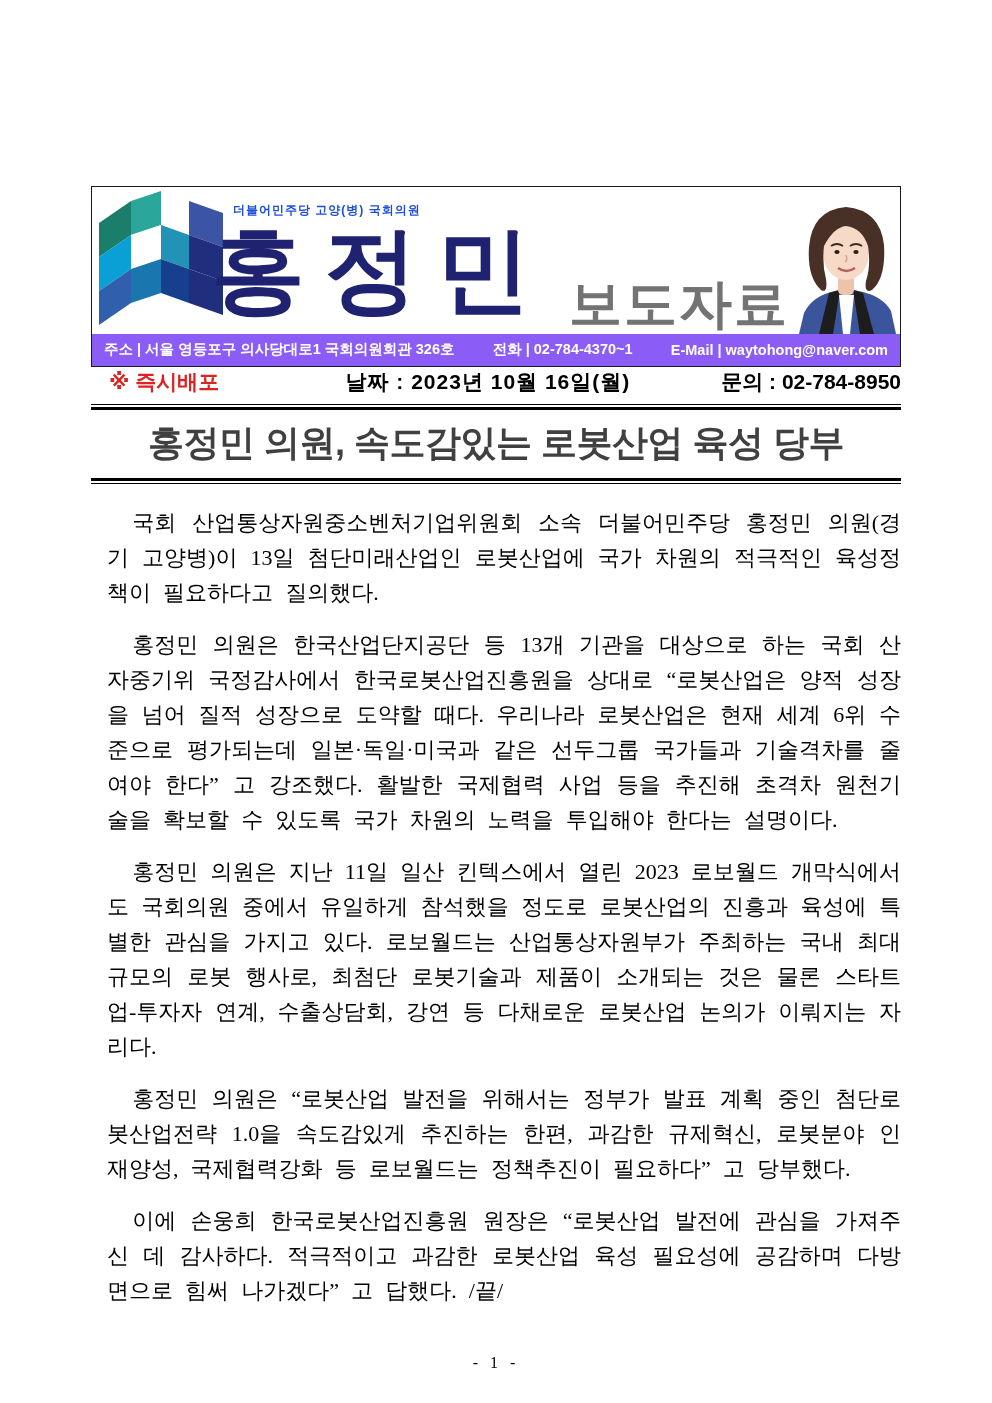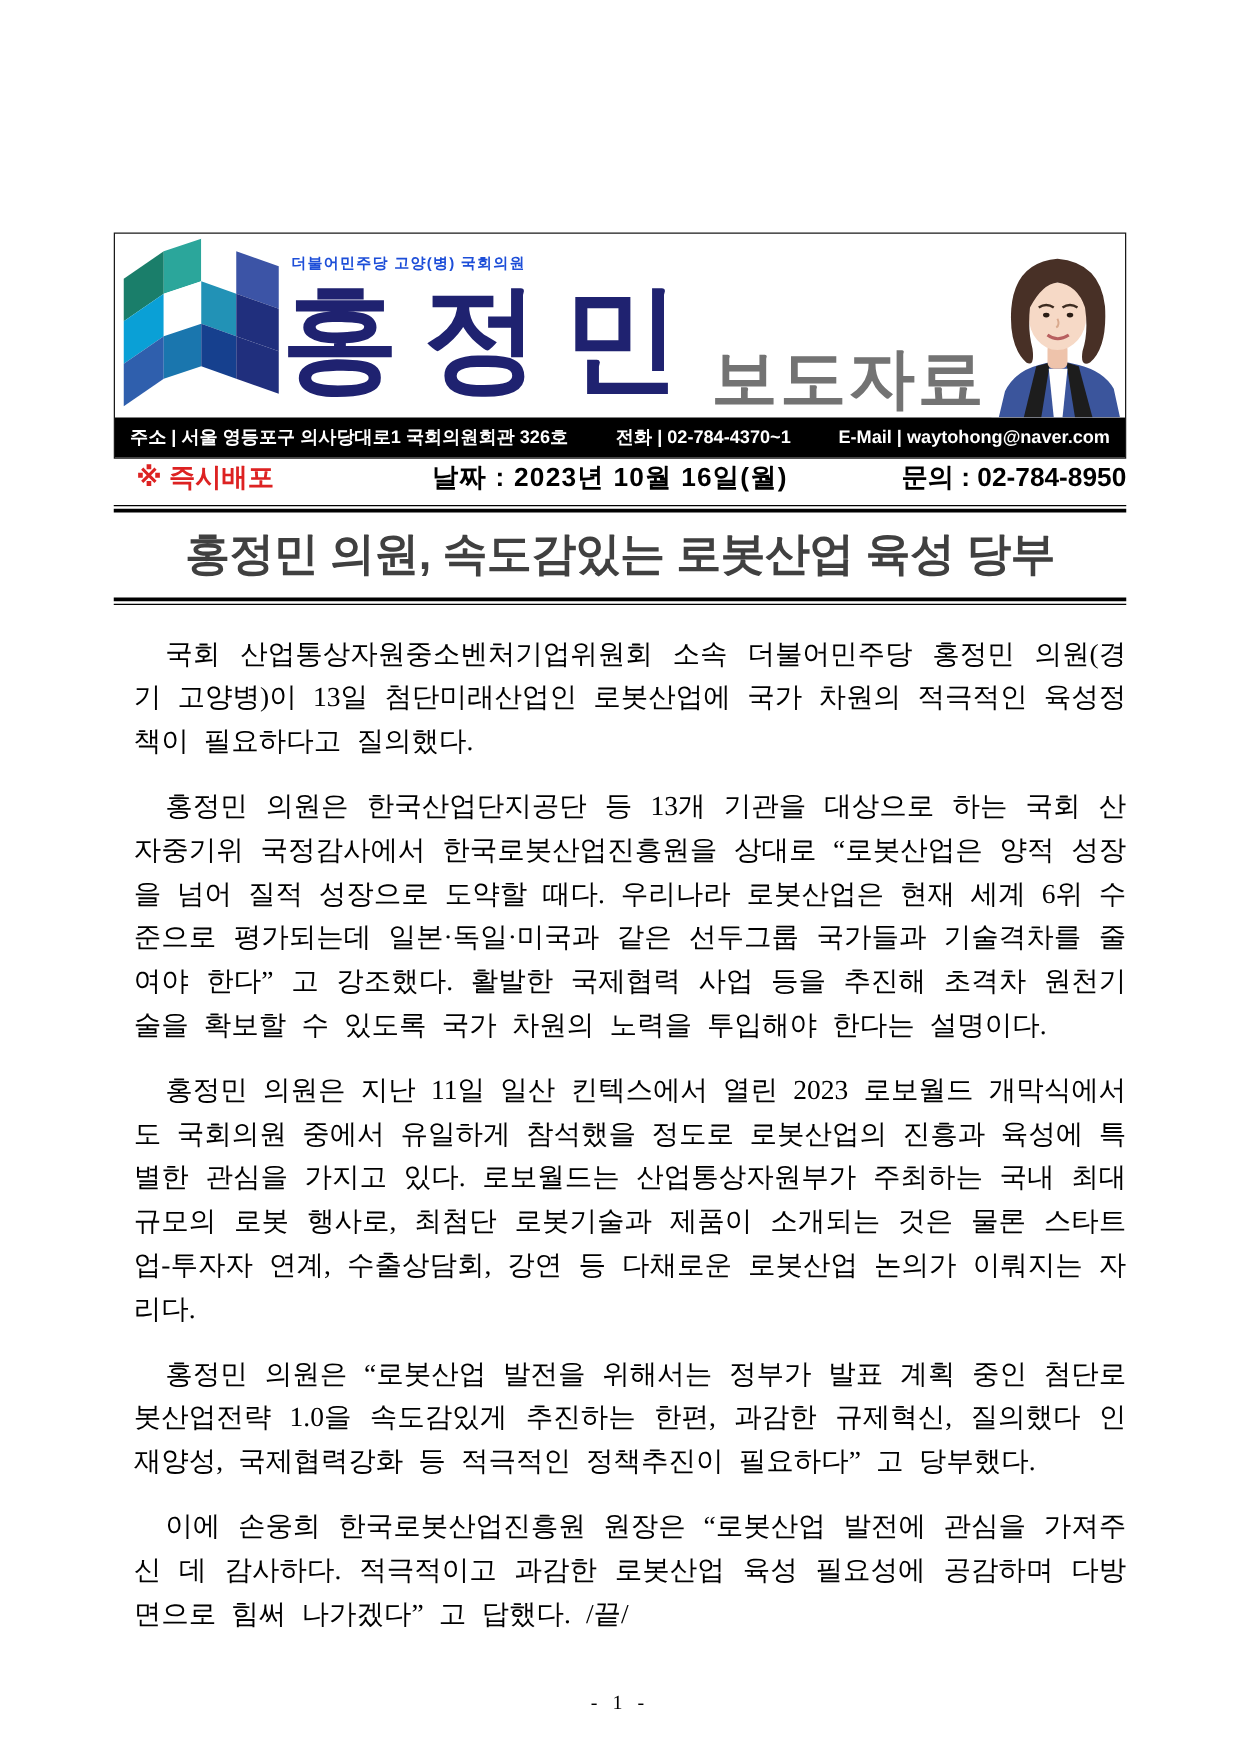--- a/index.html
+++ b/index.html
@@ -43,21 +43,21 @@
     left: 141px;
     top: 15px;
     font-family: "Liberation Sans", "DejaVu Sans", sans-serif;
     font-weight: 700;
     font-size: 12px;
     letter-spacing: 1px;
     color: #1d4ed8;
   }
   .member-name {
     position: absolute;
-    left: 133px;
+    left: 119px;
     top: 36px;
     font-family: "Liberation Sans", "DejaVu Sans", sans-serif;
     font-weight: 900;
     font-size: 94px;
     line-height: 1;
     letter-spacing: 0.20em;
     color: #1f2270;
   }
   .press-label {
     position: absolute;
@@ -74,21 +74,21 @@
     position: absolute;
     right: 0;
     bottom: 0;
     width: 107px;
     height: 133px;
   }
   .contact-bar {
     display: flex;
     align-items: center;
     justify-content: space-between;
-    background: #000000;
+    background: #8b5cf6;
     color: #ffffff;
     font-family: "Liberation Sans", "DejaVu Sans", sans-serif;
     font-weight: 700;
     font-size: 14.5px;
     padding: 6px 12px 7px 12px;
     white-space: nowrap;
   }
 
   
   .meta-row {
@@ -206,20 +206,20 @@
     </div>
 
     <div class="rule rule-top"></div>
     <h1 class="headline">홍정민 의원, 속도감있는 로봇산업 육성 당부</h1>
     <div class="rule rule-bottom"></div>
 
     <div class="article">
       <p class="para">국회 산업통상자원중소벤처기업위원회 소속 더불어민주당 홍정민 의원(경기 고양병)이 13일 첨단미래산업인 로봇산업에 국가 차원의 적극적인 육성정책이 필요하다고 질의했다.</p>
       <p class="para">홍정민 의원은 한국산업단지공단 등 13개 기관을 대상으로 하는 국회 산자중기위 국정감사에서 한국로봇산업진흥원을 상대로 “로봇산업은 양적 성장을 넘어 질적 성장으로 도약할 때다. 우리나라 로봇산업은 현재 세계 6위 수준으로 평가되는데 일본·독일·미국과 같은 선두그룹 국가들과 기술격차를 줄여야 한다” 고 강조했다. 활발한 국제협력 사업 등을 추진해 초격차 원천기술을 확보할 수 있도록 국가 차원의 노력을 투입해야 한다는 설명이다.</p>
       <p class="para">홍정민 의원은 지난 11일 일산 킨텍스에서 열린 2023 로보월드 개막식에서도 국회의원 중에서 유일하게 참석했을 정도로 로봇산업의 진흥과 육성에 특별한 관심을 가지고 있다. 로보월드는 산업통상자원부가 주최하는 국내 최대 규모의 로봇 행사로, 최첨단 로봇기술과 제품이 소개되는 것은 물론 스타트업-투자자 연계, 수출상담회, 강연 등 다채로운 로봇산업 논의가 이뤄지는 자리다.</p>
-      <p class="para">홍정민 의원은 “로봇산업 발전을 위해서는 정부가 발표 계획 중인 첨단로봇산업전략 1.0을 속도감있게 추진하는 한편, 과감한 규제혁신, 질의했다 인재양성, 국제협력강화 등 적극적인 정책추진이 필요하다” 고 당부했다.</p>
+      <p class="para">홍정민 의원은 “로봇산업 발전을 위해서는 정부가 발표 계획 중인 첨단로봇산업전략 1.0을 속도감있게 추진하는 한편, 과감한 규제혁신, 로봇분야 인재양성, 국제협력강화 등 로보월드는 정책추진이 필요하다” 고 당부했다.</p>
       <p class="para">이에 손웅희 한국로봇산업진흥원 원장은 “로봇산업 발전에 관심을 가져주신 데 감사하다. 적극적이고 과감한 로봇산업 육성 필요성에 공감하며 다방면으로 힘써 나가겠다” 고 답했다. /끝/</p>
     </div>
 
     <div class="page-number">- 1 -</div>
 
   </div>
 </div>
 
 </body></html>

